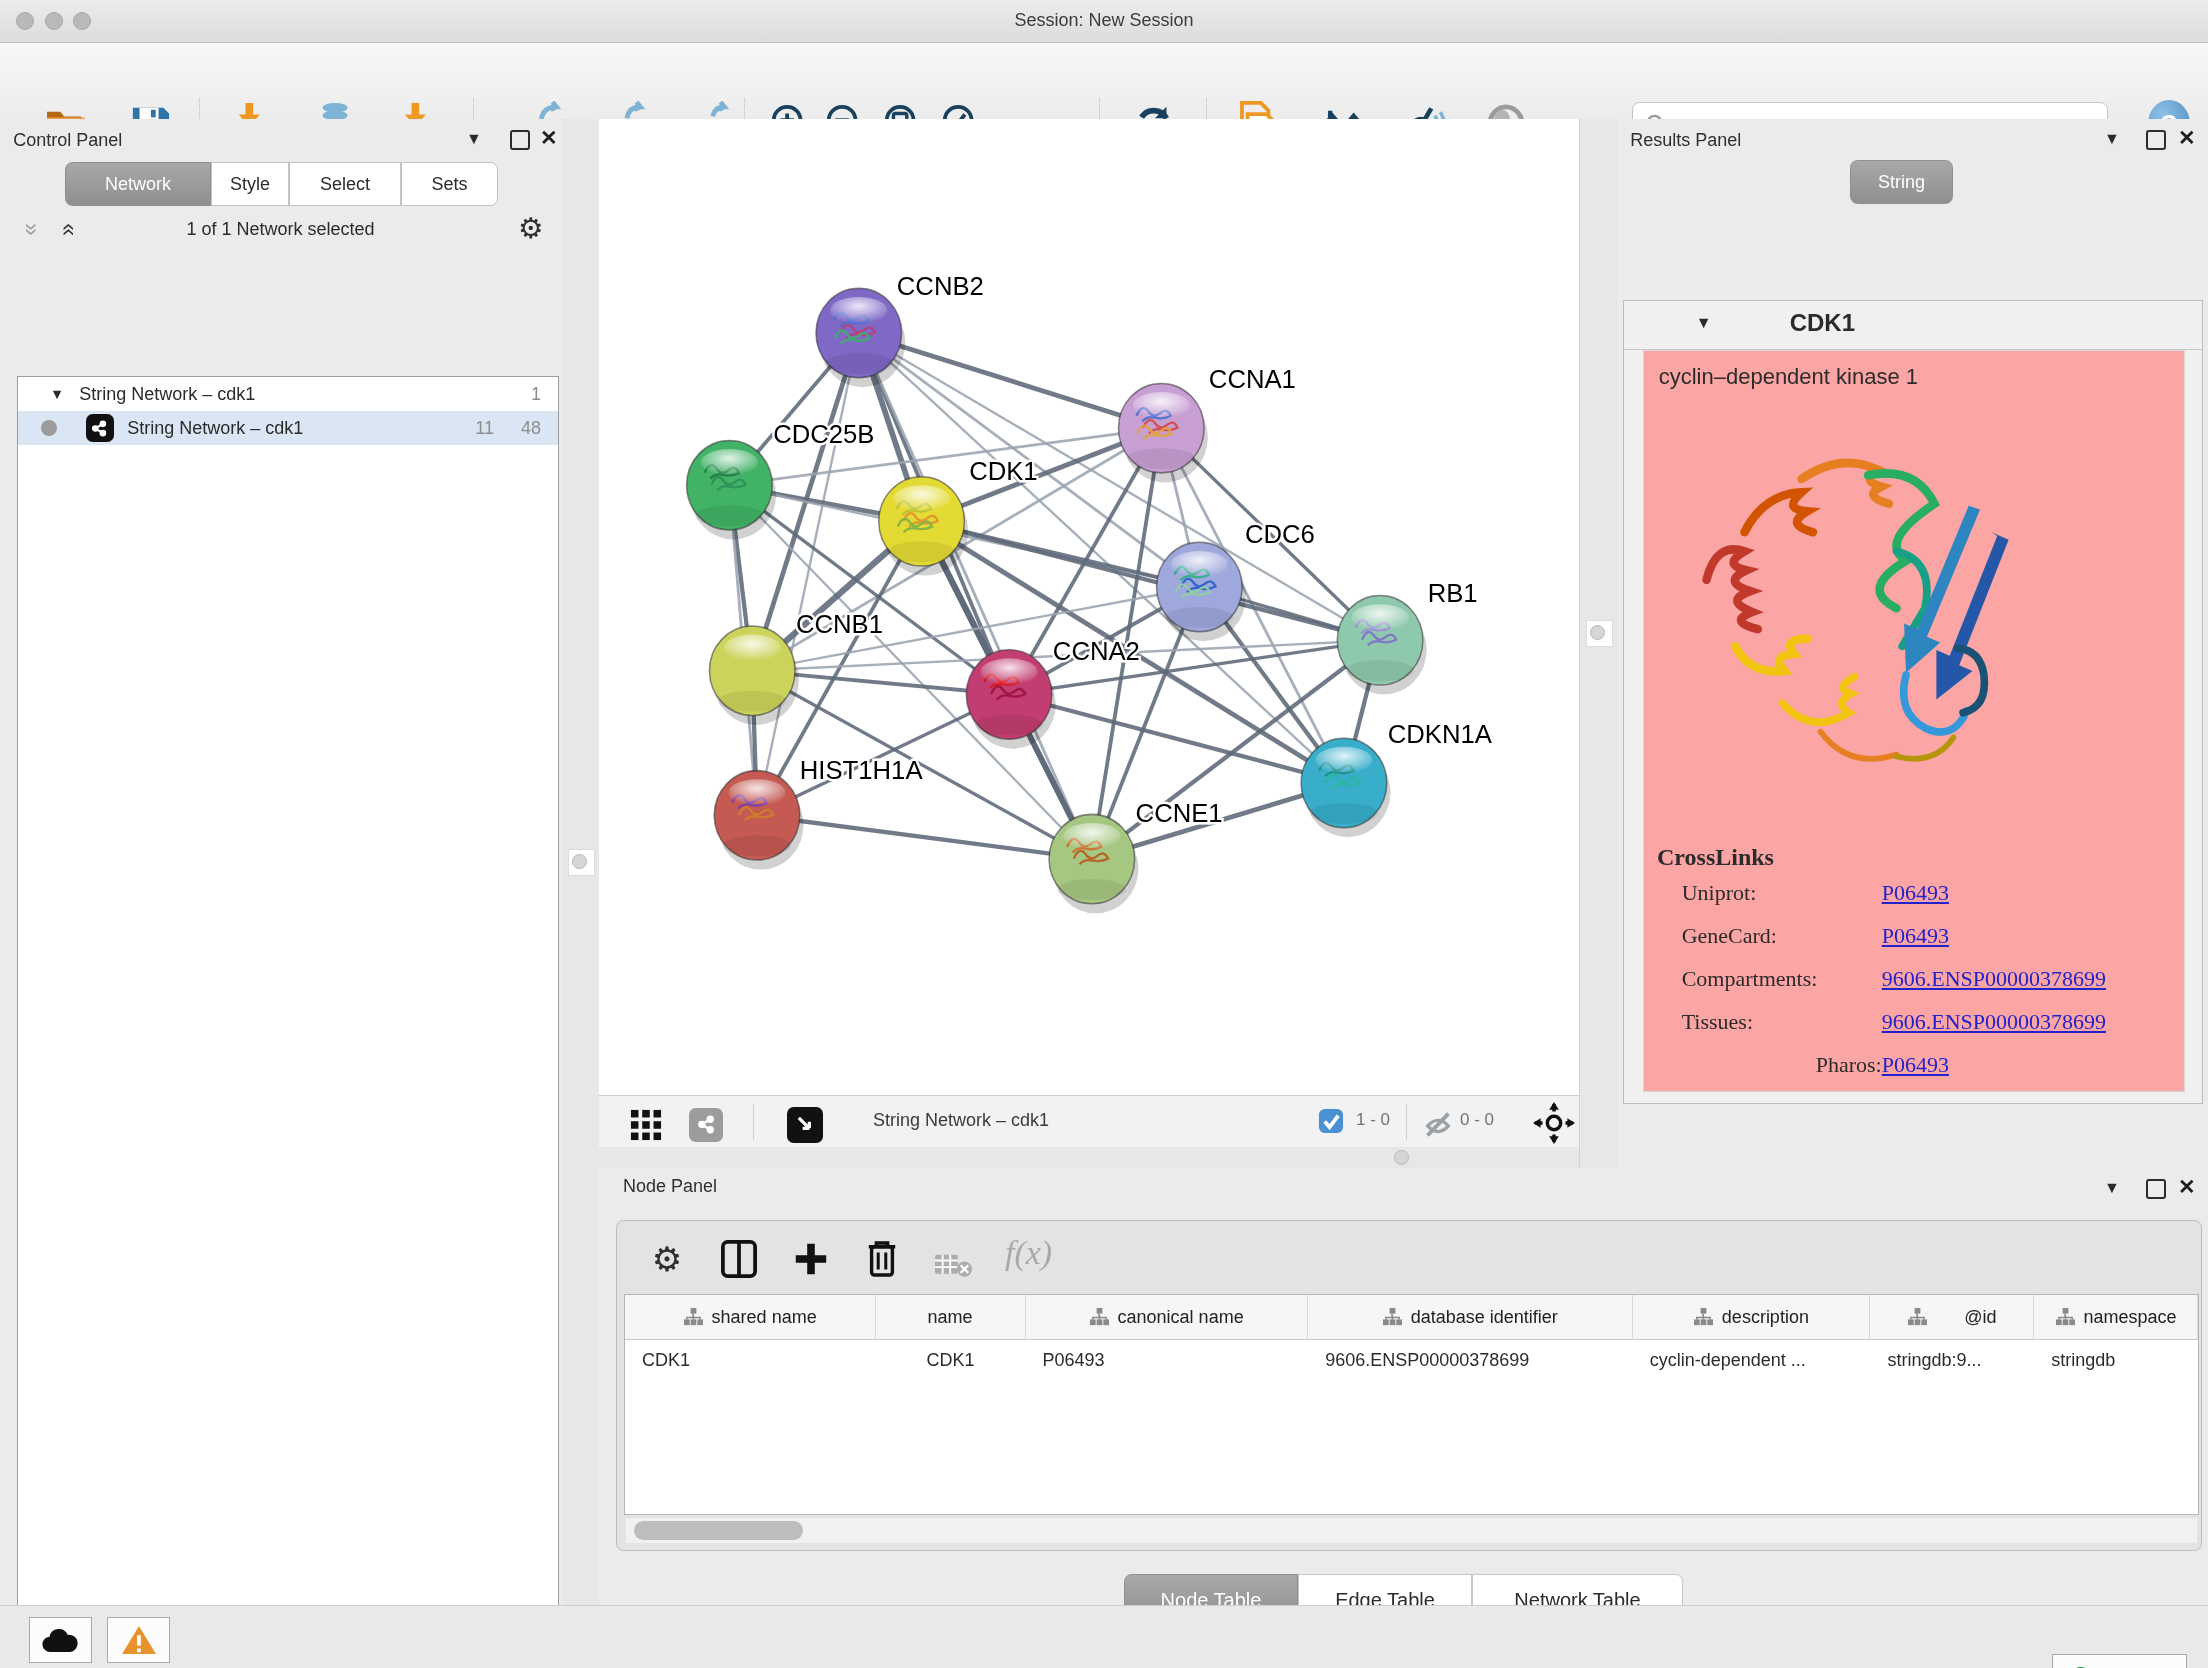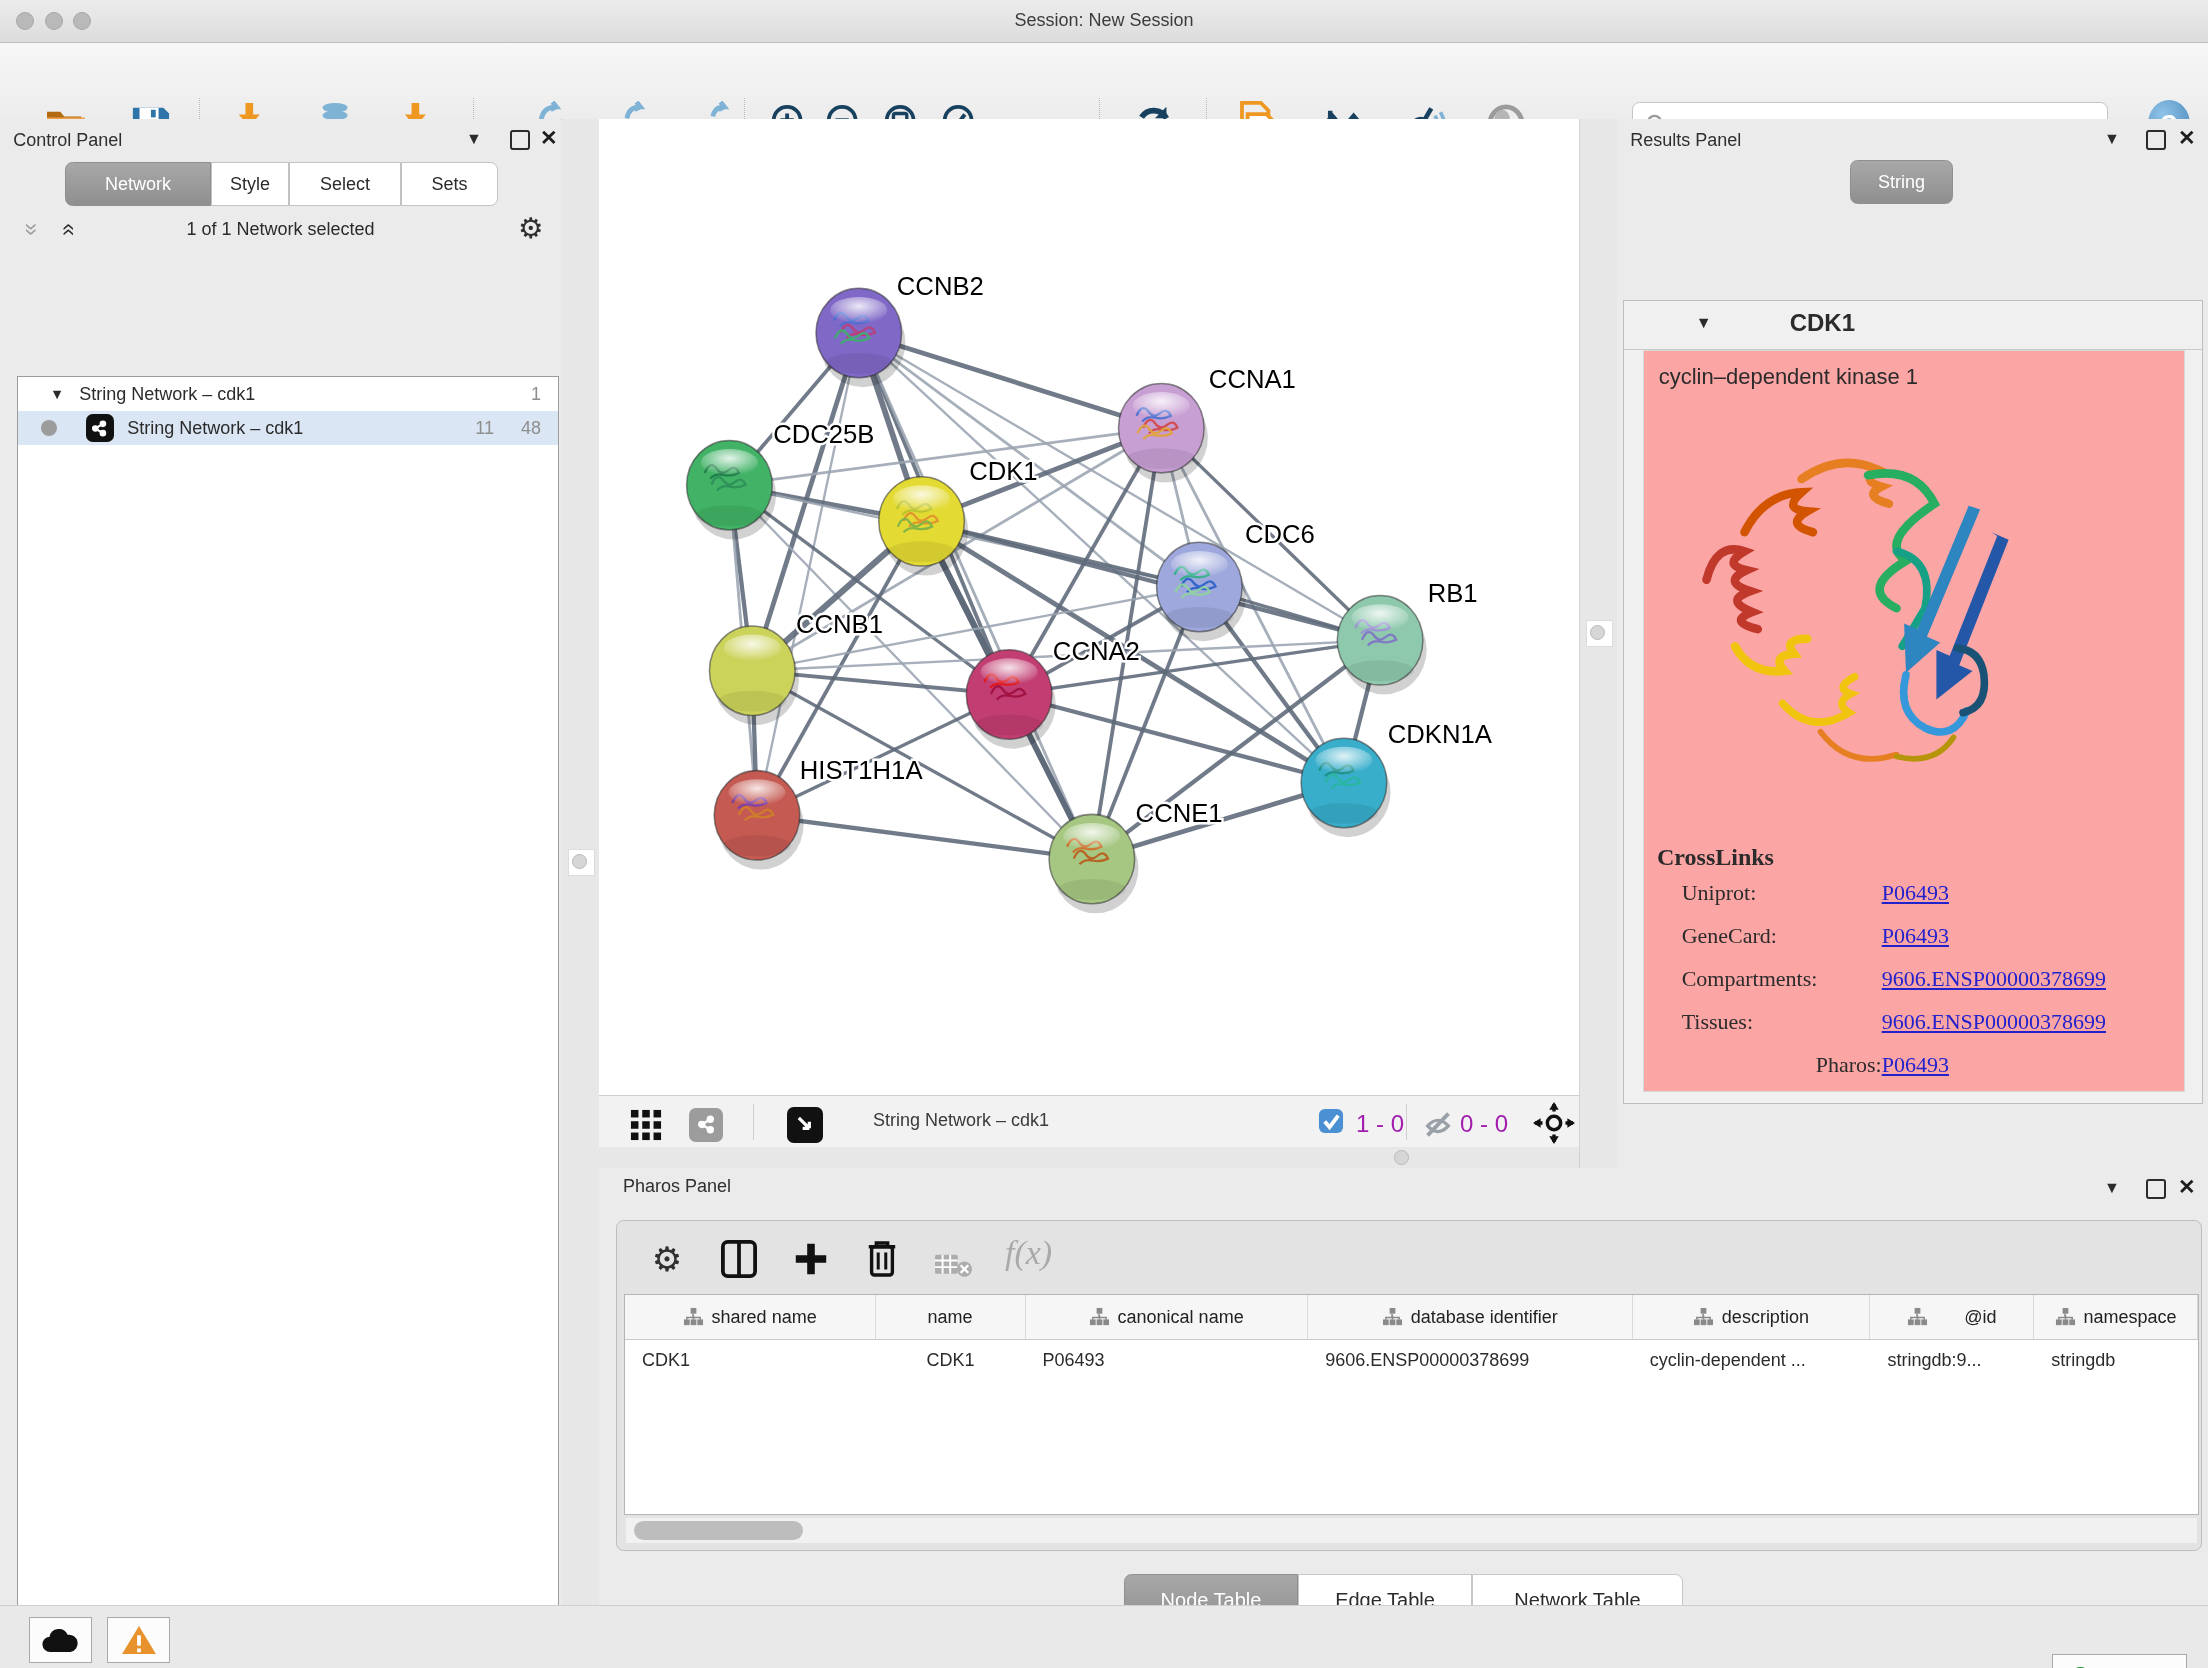--- a/index.html
+++ b/index.html
@@ -36,21 +36,21 @@
   .tab.solo{border-radius:7.6px;}
   .treebox{left:17px;top:257px;width:542px;height:1320px;background:#fff;border:1px solid #9c9c9c;box-sizing:border-box;}
   .treerow{height:34px;display:flex;align-items:center;font-size:18px;}
   .count{color:#8e8e8e;}
   .sharechip{width:28.5px;height:28.5px;background:#111;border-radius:6.7px;display:flex;align-items:center;justify-content:center;}
   
   .canvas{left:599px;top:119px;width:980px;height:976px;background:#ffffff;}
   .netbar{left:599px;top:1095px;width:980px;height:51px;background:#f2f2f2;
     border-top:1px solid #cfcfcf;border-bottom:1px solid #cfcfcf;}
   .netbar .lbl{font-size:18px;color:#3a3a3a;}
-  .graycount{color:#a21caf;font-size:24px;}
+  .graycount{color:#737373;font-size:17px;}
   .vsep{width:1px;background:#cfcfcf;height:36px;top:7.6px;}
   
   .split-dot{width:15px;height:15px;border-radius:50%;background:#d6d6d6;border:1px solid #b9b9b9;box-sizing:border-box;}
   .split-sq{width:25px;height:25px;background:#fff;border:1px solid #dcdcdc;}
   
   .rbox{border:1px solid #bdbdbd;background:#ececec;box-sizing:border-box;}
   .btn{background:linear-gradient(#ffffff,#f2f2f2);border:1px solid #bdbdbd;border-radius:8.6px;
     font-size:20px;display:flex;align-items:center;justify-content:center;color:#111;}
   .serif{font-family:"Liberation Serif","DejaVu Serif",serif;}
   .xlink{color:#2222cc;text-decoration:underline;}
@@ -590,21 +590,21 @@
             <div class="serif" style="display: flex; margin-bottom: 17px; font-size: 22px; text-align: right;">
               <span style="width: 200px;">Pharos:</span>
               <span class="xlink serif">P06493</span>
             </div>
           </div>
       </div>
     </div>
   </div>
 
   <div class="abs" style="left:599px;top:1168px;width:1609px;height:438px;background:#ebebeb;">
-    <div class="abs panel-title" style="left:24px;top:7.6px;">Pharos Panel</div>
+    <div class="abs panel-title" style="left:24px;top:7.6px;">Node Panel</div>
     <div class="abs caret" style="left:1505px;top:11.4px;">▼</div>
     <div class="abs floatbox" style="left:1547px;top:11.4px;"></div>
     <div class="abs closex" style="left:1579px;top:6.7px;">✕</div>
   </div>
 
   <div class="abs tblcontainer">
     <div class="abs tbicon" style="left:27px;top:15px;">
         <span class="gearglyph" style="font-size:34px;">⚙</span>
       </div>
     <div class="abs tbicon" style="left:99px;top:15px;">

